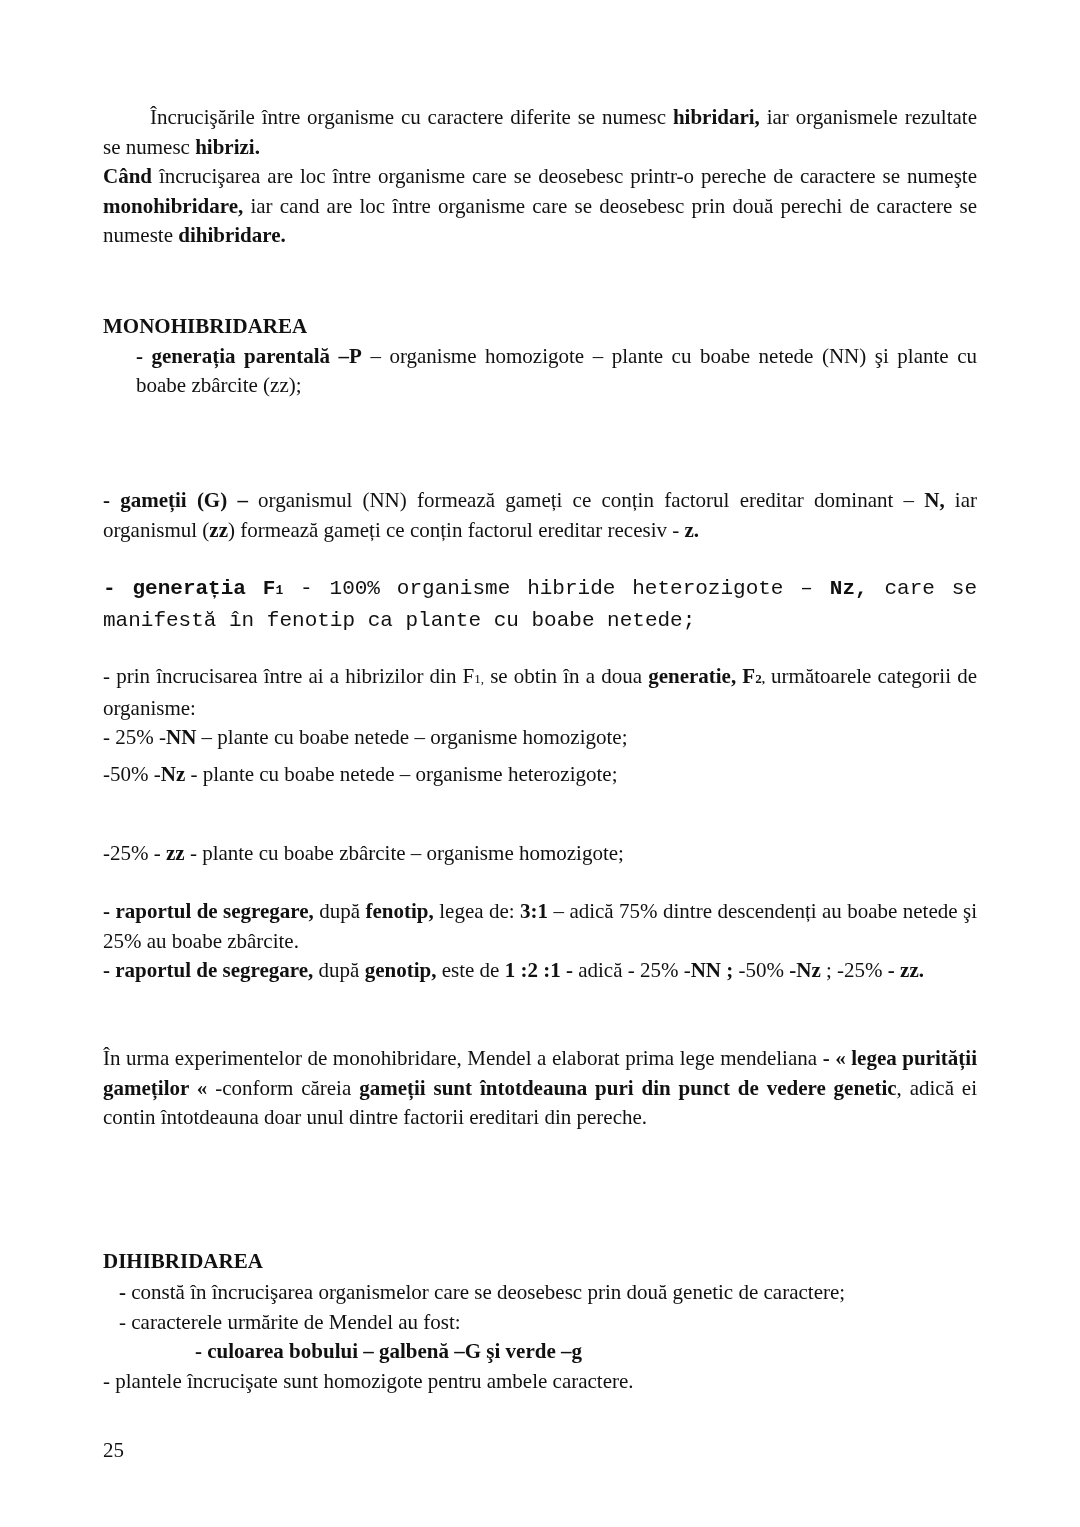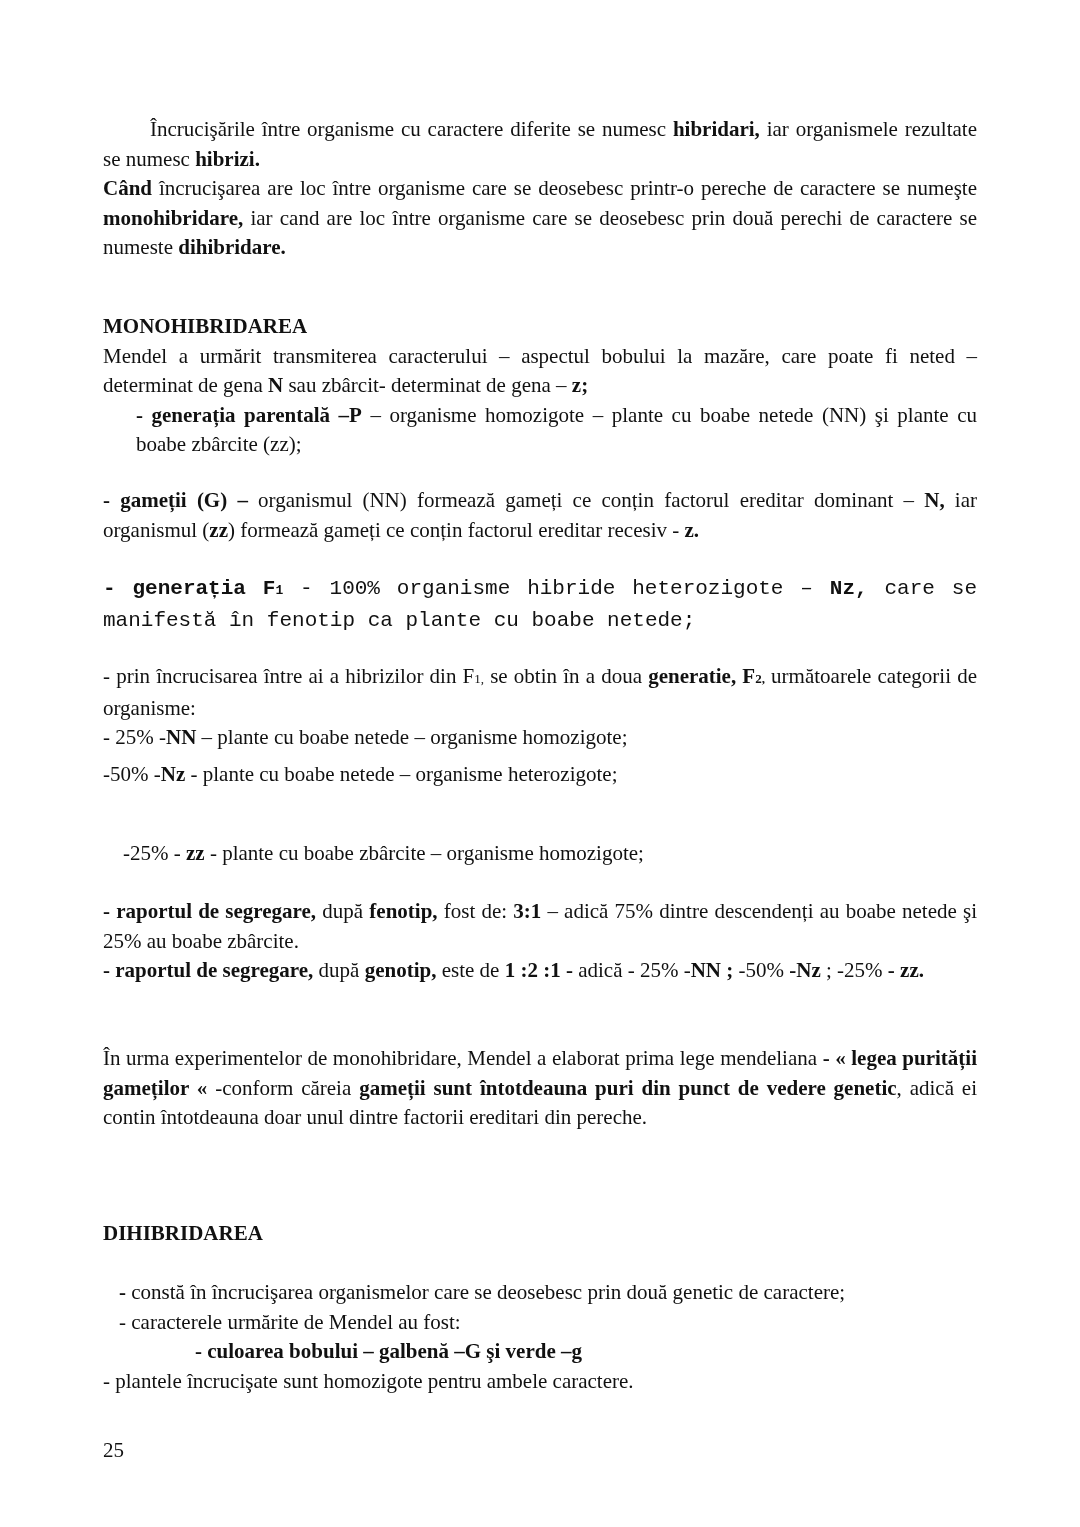--- a/index.html
+++ b/index.html
@@ -17,62 +17,61 @@
     .ind1 { padding-left: 33px; }
     .ind2 { padding-left: 16px; }
     .ind3 { padding-left: 92px; }
     .pagenum { position: absolute; left: 0; width: 874px; text-align: left; top: 1333px; }
   </style>
 </head>
 <body>
 
 <div class="page">
 
-  <div class="block" style="top:12px;">
+  <div class="block" style="top:0;">
     <p class="p indent-first"><span>Încrucişările între organisme cu caractere diferite se numesc </span><b>hibridari,</b><span> iar organismele rezultate se numesc </span><b>hibrizi.</b></p>
     <p class="p"><b>Când</b><span> încrucişarea are loc între organisme care se deosebesc printr-o pereche de caractere se  numeşte </span><b>monohibridare,</b><span> iar cand are loc între organisme care se deosebesc prin două perechi de caractere se numeste </span><b>dihibridare.</b></p>
   </div>
 
   <div class="block" style="top:177px;margin-top:32px;">
     <p class="p"><b>MONOHIBRIDAREA</b></p>
-    <p class="p"><span>Mendel a urmărit transmiterea caracterului – aspectul bobului la mazăre, care poate fi neted – determinat de gena </span><b>N</b><span> sau zbârcit- determinat de gena – </span><b>z;</b></p>
     <p class="p ind1"><b>- generația parentală –P</b><span> – organisme homozigote – plante cu boabe netede (NN) şi plante cu boabe zbârcite (zz);</span></p>
   </div>
 
   <div class="block" style="top:383px;">
     <p class="p"><b> - gameții (G) –</b><span> organismul (</span><span>NN</span><span>) formează gameți ce conțin factorul ereditar dominant – </span><b>N,</b><span> iar organismul (</span><b>zz</b><span>) formează gameți ce conțin factorul ereditar recesiv - </span><b>z.</b></p>
   </div>
 
   <div class="block" style="top:471px;font-family:Liberation Mono, monospace;">
     <p class="p"><b>- generația F</b><b class="sub">1</b><span> - 100% organisme hibride heterozigote – </span><b>Nz,</b><span>  care se manifestă în fenotip ca plante cu boabe netede;</span></p>
   </div>
 
   <div class="block" style="top:559px;">
     <p class="p"><span>- prin încrucisarea între ai a hibrizilor din F</span><span class="sub">1,</span><span> se obtin în a doua </span><b>generatie, F</b><b class="sub">2,</b><span> următoarele categorii de organisme:</span></p>
     <p class="p"><span>- 25% -</span><b>NN</b><span> – plante cu boabe netede – organisme homozigote;</span></p>
   </div>
 
   <div class="block" style="top:657px;">
     <p class="p"><span>-50%  -</span><b>Nz</b><span>  - plante cu boabe netede – organisme heterozigote;</span></p>
   </div>
 
-  <div class="block" style="top:736px;margin-left:20px;">
+  <div class="block" style="top:736px;">
     <p class="p"><span>-25% - </span><b>zz</b><span> - plante cu boabe zbârcite – organisme homozigote;</span></p>
   </div>
 
   <div class="block" style="top:794px;">
-    <p class="p"><b> - raportul de segregare,</b><span> după </span><b>fenotip,</b><span> fost de: </span><b>3:1</b><span> – adică 75% dintre descendenți au boabe netede şi 25% au boabe zbârcite.</span></p>
+    <p class="p"><b> - raportul de segregare,</b><span> după </span><b>fenotip,</b><span> legea de: </span><b>3:1</b><span> – adică 75% dintre descendenți au boabe netede şi 25% au boabe zbârcite.</span></p>
     <p class="p"><b>- raportul de segregare,</b><span> după </span><b>genotip,</b><span> este de </span><b>1 :2 :1 -</b><span>  adică - 25% -</span><b>NN ;</b><span> -50%  </span><b>-Nz</b><span> ;  -25% </span><b>- zz.</b></p>
   </div>
 
   <div class="block" style="top:941px;">
     <p class="p"><span>În urma experimentelor de monohibridare, Mendel a elaborat prima lege mendeliana </span><b>- « legea purității gameților «</b><span> -conform căreia </span><b>gameții sunt întotdeauna puri din punct de vedere genetic</b><span>, adică ei contin întotdeauna doar unul dintre factorii ereditari din pereche.</span></p>
   </div>
 
-  <div class="block" style="top:1116px;">
+  <div class="block" style="top:1144px;">
     <p class="p"><b>DIHIBRIDAREA</b></p>
   </div>
 
   <div class="block" style="top:1175px;">
     <p class="p ind2"><b>-</b><span> constă în încrucişarea organismelor care se deosebesc prin două genetic de caractere;</span></p>
     <p class="p ind2"><span>- caracterele urmărite de Mendel au fost:</span></p>
     <p class="p ind3"><b>- culoarea bobului – galbenă –G şi verde –g</b></p>
     <p class="p"><span>- plantele încrucişate sunt homozigote pentru ambele caractere.</span></p>
   </div>
 

